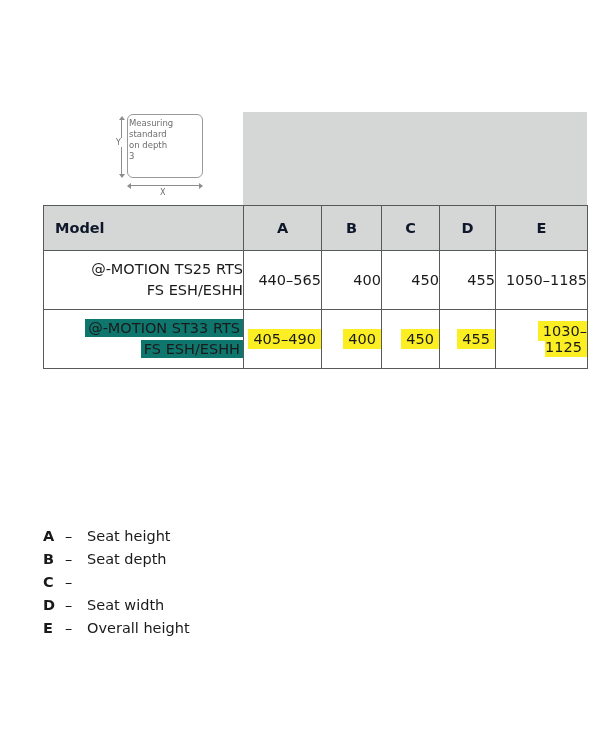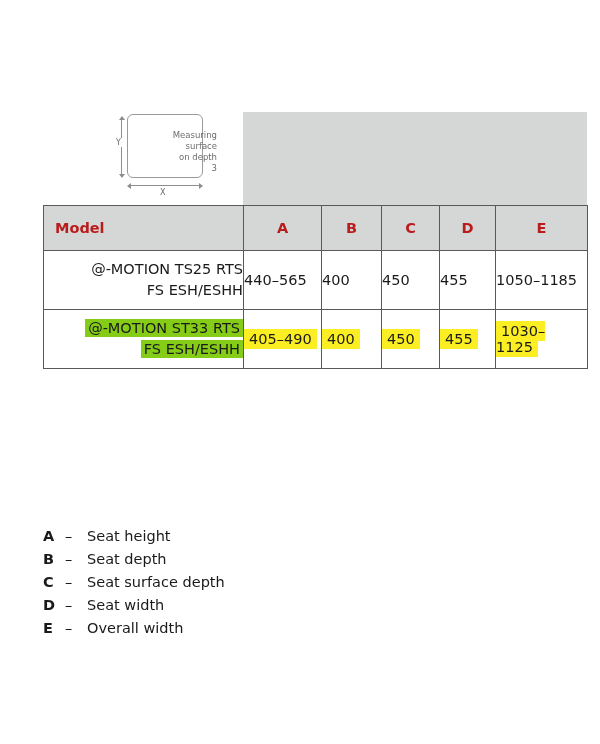--- a/index.html
+++ b/index.html
@@ -36,25 +36,24 @@
     height: 64px;
     border: 1px solid #9a9a9a;
     border-radius: 6px;
     box-sizing: border-box;
   }
   .diagram-text {
     position: absolute;
     left: 29px;
     top: 6px;
     width: 88px;
-    text-align: right;
+    text-align: left;
     font-size: 8.5px;
     line-height: 11px;
     color: #6d6d6d;
-    margin-top: 12px;
   }
   .axis-y {
     position: absolute;
     left: 15px;
     top: 4px;
     width: 12px;
     height: 62px;
   }
   .axis-y .line {
     position: absolute;
@@ -164,40 +163,40 @@
   .col-c { width: 58px; }
   .col-d { width: 56px; }
   .col-e { width: 92px; }
 
   thead th {
     background: #d5d6d6;
     height: 44px;
     font-size: 14.5px;
     font-weight: bold;
     text-align: center;
-    color: #b91c1c;
+    color: #0f172a;
   }
   thead th.model-h {
     text-align: left;
     padding-left: 11px;
   }
 
   tbody td {
     height: 58px;
     font-size: 14.5px;
-    text-align: left;
+    text-align: right;
     color: #1a1a1a;
   }
   tbody td.model-c {
     text-align: right;
     padding-left: 11px;
     line-height: 21px;
   }
   .hl {
-    background: #84cc16;
+    background: #0f766e;
     padding: 1px 3px;
     box-decoration-break: clone;
     -webkit-box-decoration-break: clone;
   }
   tr.highlight td { }
   tr.highlight td .hl-num {
     background: #fbee23;
     padding: 2px 5px;
   }
 
@@ -232,21 +231,21 @@
   <div class="diagram">
     <div class="axis-y">
       <div class="line"></div>
       <div class="arrow-up"></div>
       <div class="arrow-dn"></div>
       <div class="lab">Y</div>
     </div>
     <div class="diagram-square"></div>
     <div class="diagram-text">
       <div>Measuring</div>
-      <div>surface</div>
+      <div>standard</div>
       <div>on depth</div>
       <div>3</div>
     </div>
     <div class="axis-x">
       <div class="line"></div>
       <div class="arrow-l"></div>
       <div class="arrow-r"></div>
       <div class="lab">X</div>
     </div>
   </div>
@@ -305,27 +304,26 @@
       <span class="legend-text">Seat height</span>
     </div>
     <div class="legend-row">
       <span class="legend-key">B</span>
       <span class="legend-dash">–</span>
       <span class="legend-text">Seat depth</span>
     </div>
     <div class="legend-row">
       <span class="legend-key">C</span>
       <span class="legend-dash">–</span>
-      <span class="legend-text">Seat surface depth</span>
     </div>
     <div class="legend-row">
       <span class="legend-key">D</span>
       <span class="legend-dash">–</span>
       <span class="legend-text">Seat width</span>
     </div>
     <div class="legend-row">
       <span class="legend-key">E</span>
       <span class="legend-dash">–</span>
-      <span class="legend-text">Overall width</span>
+      <span class="legend-text">Overall height</span>
     </div>
   </div>
 
 </div>
 
 </body></html>

